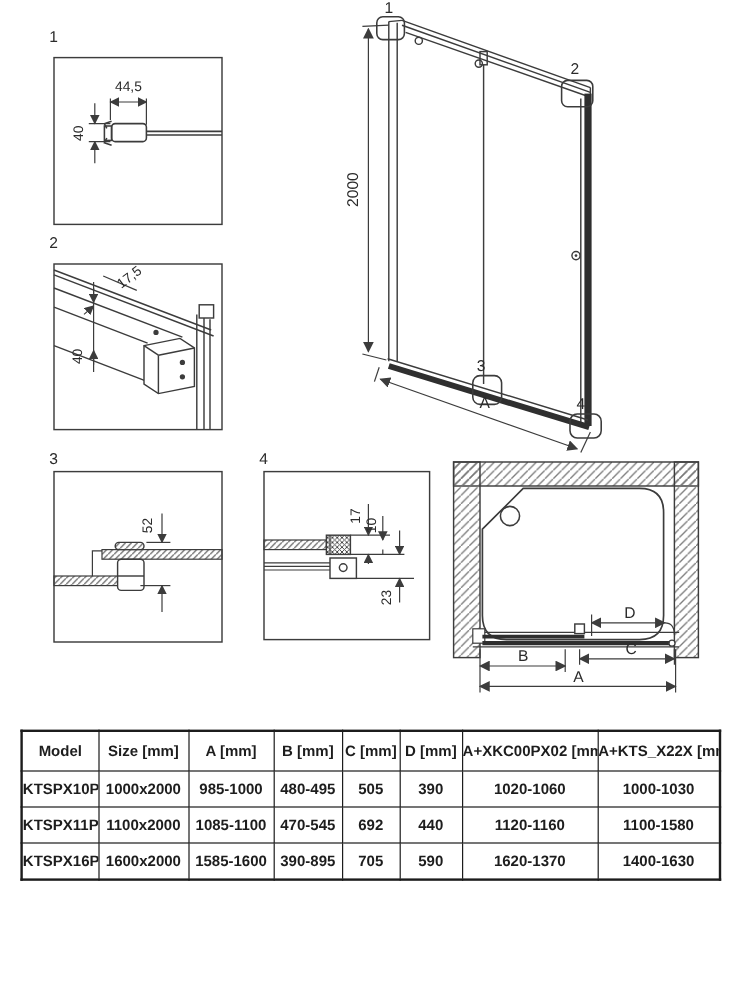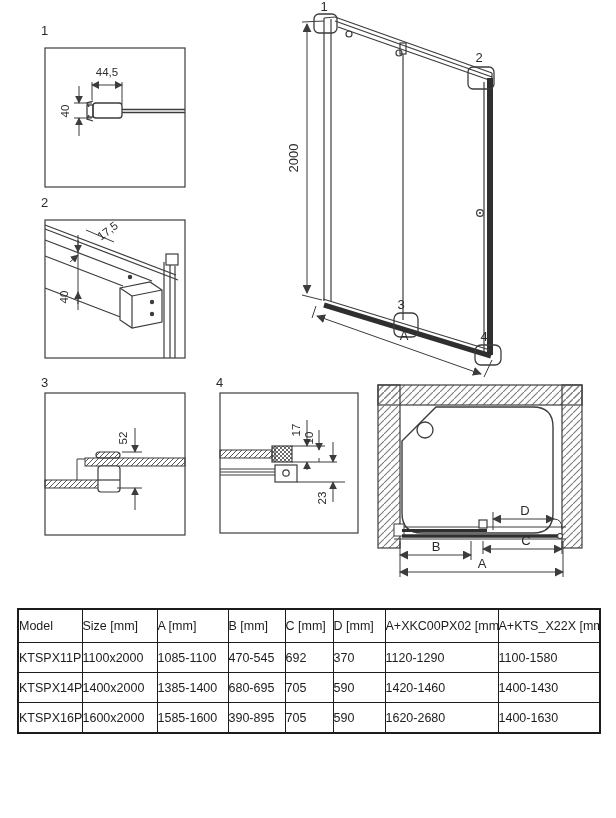--- a/index.html
+++ b/index.html
@@ -16,22 +16,22 @@
   .dim-txt-lg{font-size:13px;}
   .marker-txt{font-size:13px;}
   .letter-txt{font-size:13px;}
   table.spec{
     position:absolute;left:17px;top:608px;width:582px;
     border-collapse:collapse;table-layout:fixed;
     border:2px solid #1c1c1c;
   }
   table.spec th,table.spec td{
     border:1.5px solid #1c1c1c;
-    font-size:12.5px;font-weight:normal;color:#1d1d1d;
-    text-align:left;vertical-align:middle;
+    font-size:12.5px;font-weight:bold;color:#1d1d1d;
+    text-align:center;vertical-align:middle;
     padding:0;white-space:nowrap;overflow:hidden;
   }
   table.spec th{height:32px;}
   table.spec td{height:29px;}
 </style>
 </head>
 <body>
 
 <div class="sheet">
 
@@ -306,45 +306,45 @@
         <th>A [mm]</th>
         <th>B [mm]</th>
         <th>C [mm]</th>
         <th>D [mm]</th>
         <th>A+XKC00PX02 [mm]</th>
         <th>A+KTS_X22X [mm]</th>
       </tr>
     </thead>
     <tbody>
       <tr>
+        <td>KTSPX10P</td>
+        <td>1000x2000</td>
+        <td>985-1000</td>
+        <td>480-495</td>
+        <td>505</td>
+        <td>390</td>
+        <td>1020-1060</td>
+        <td>1000-1030</td>
+      </tr>
+      <tr>
         <td>KTSPX11P</td>
         <td>1100x2000</td>
         <td>1085-1100</td>
         <td>470-545</td>
         <td>692</td>
-        <td>370</td>
-        <td>1120-1290</td>
+        <td>440</td>
+        <td>1120-1160</td>
         <td>1100-1580</td>
-      </tr>
-      <tr>
-        <td>KTSPX14P</td>
-        <td>1400x2000</td>
-        <td>1385-1400</td>
-        <td>680-695</td>
-        <td>705</td>
-        <td>590</td>
-        <td>1420-1460</td>
-        <td>1400-1430</td>
       </tr>
       <tr>
         <td>KTSPX16P</td>
         <td>1600x2000</td>
         <td>1585-1600</td>
         <td>390-895</td>
         <td>705</td>
         <td>590</td>
-        <td>1620-2680</td>
+        <td>1620-1370</td>
         <td>1400-1630</td>
       </tr>
     </tbody>
   </table>
 
 </div>
 
 </body></html>

